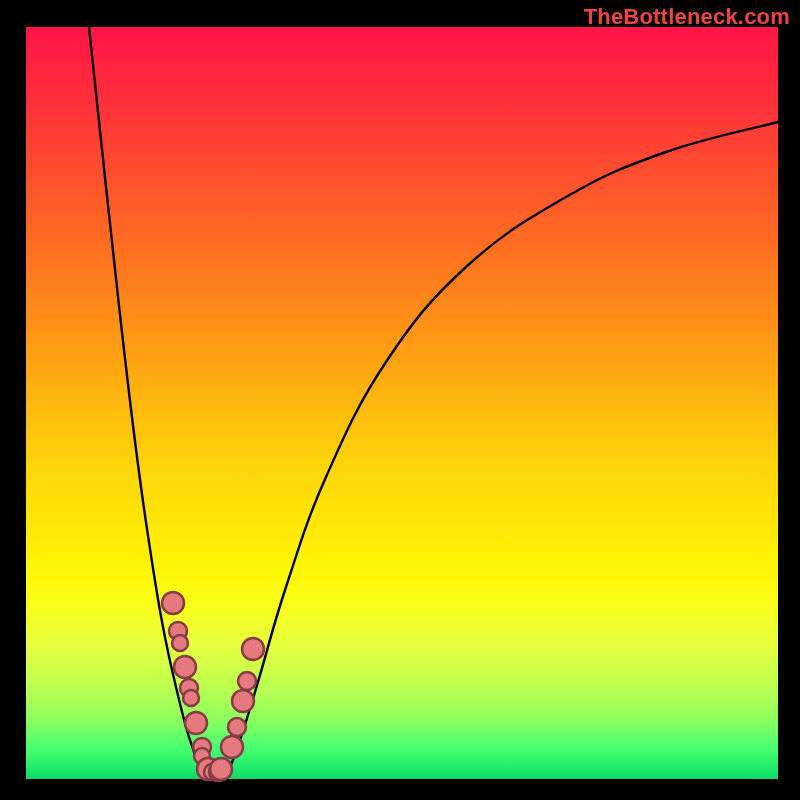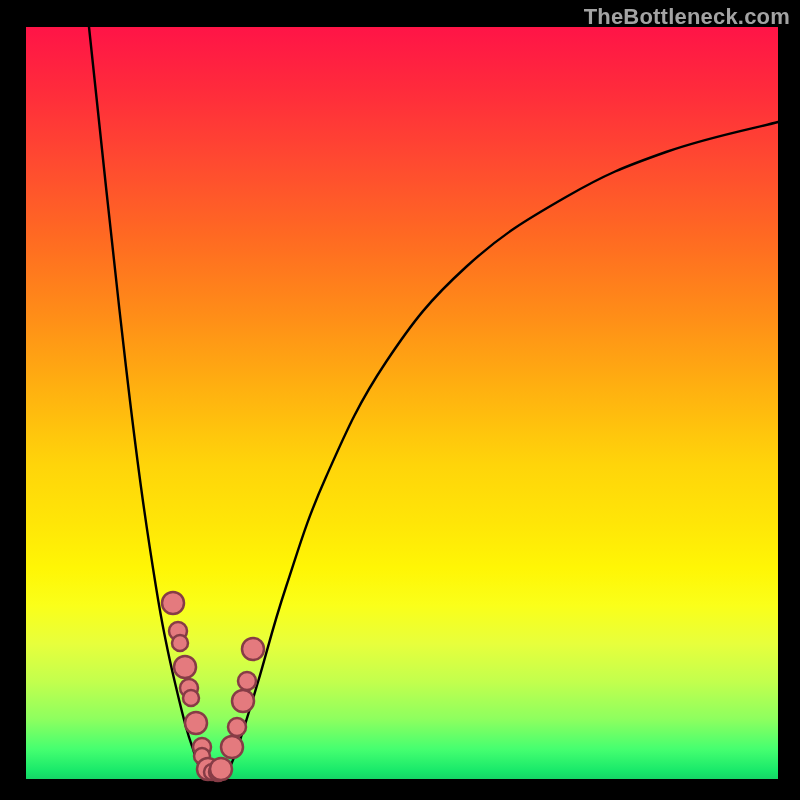--- a/index.html
+++ b/index.html
@@ -44,21 +44,21 @@
       #15d666 100%
     );
   }
   .watermark {
     position: absolute;
     top: 4px;
     right: 10px;
     font-family: Arial, Helvetica, sans-serif;
     font-size: 22px;
     font-weight: 600;
-    color: #a3a3a3;
+    color: #ef4444;
     letter-spacing: 0.2px;
     user-select: none;
     margin-left: 7px;
   }
   svg.curve {
     position: absolute;
     left: 0;
     top: 0;
     width: 752px;
     height: 752px;

